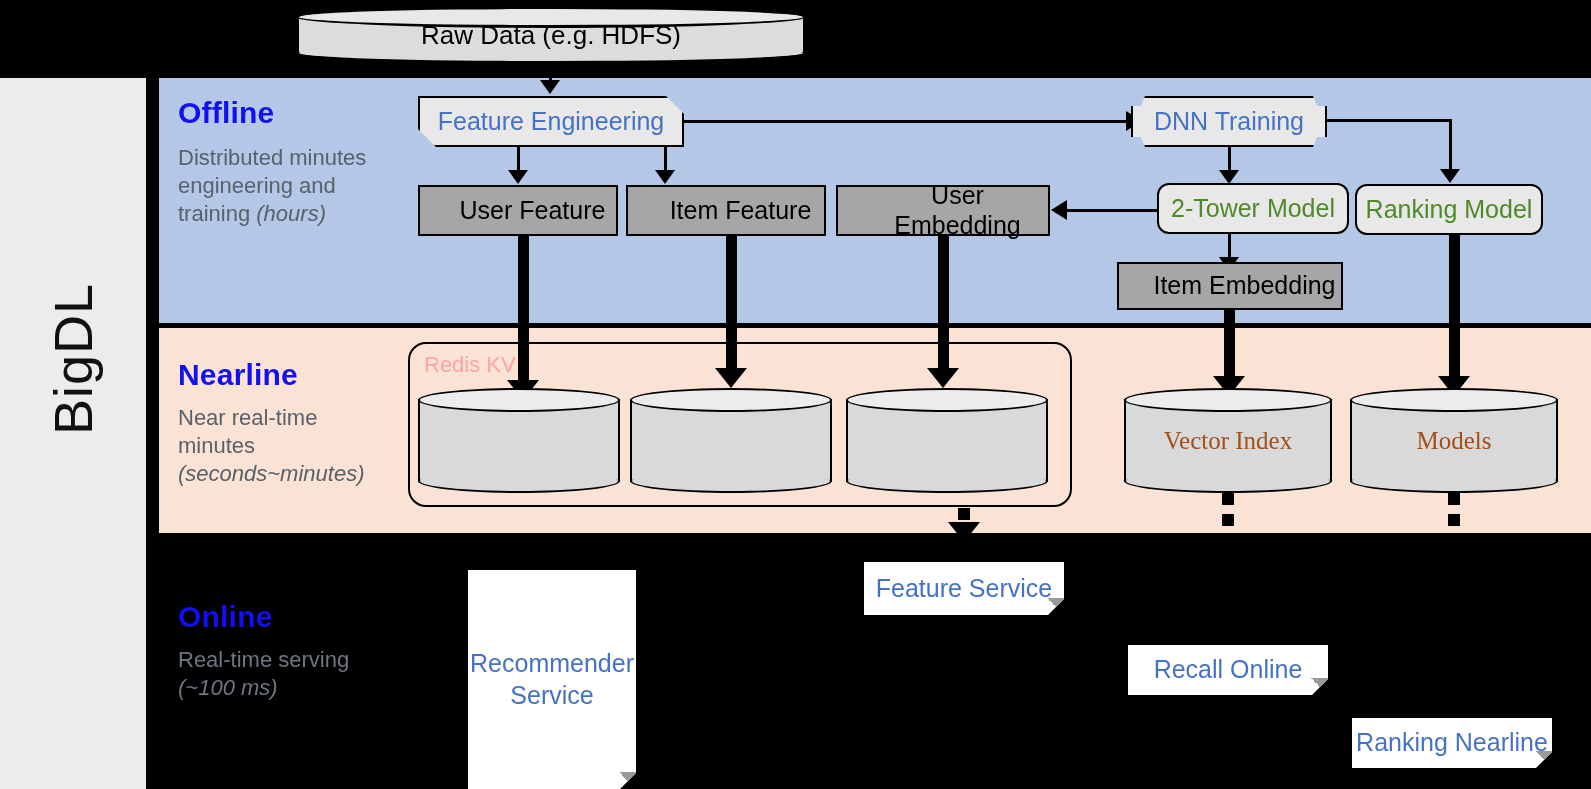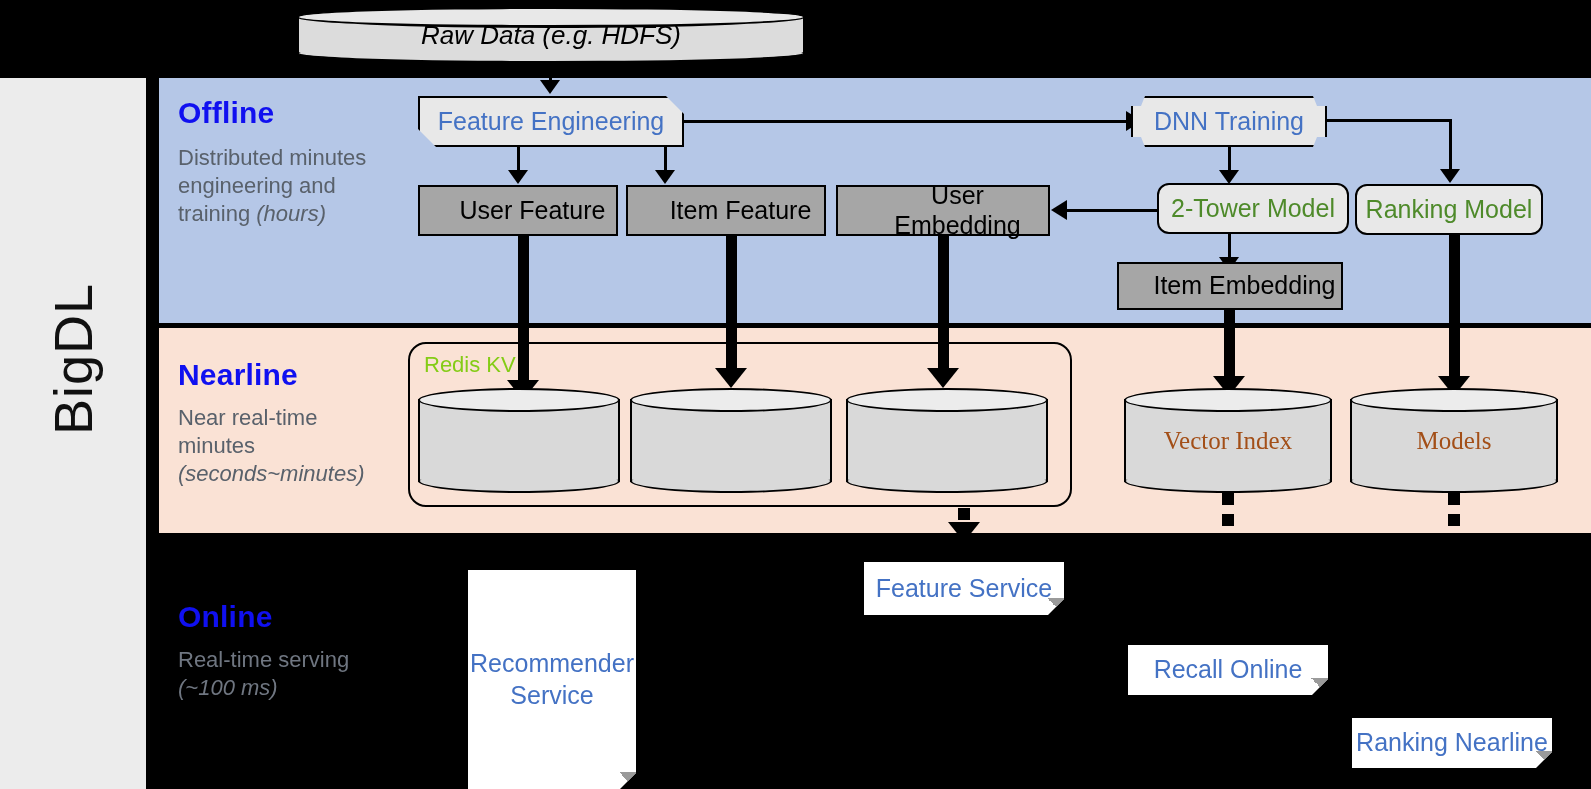--- a/index.html
+++ b/index.html
@@ -80,21 +80,21 @@
     position:absolute; left:0; right:0; bottom:0; height:24px;
     background:#d9d9d9; border:2.5px solid #000; border-radius:50%;
     clip-path: polygon(-10% 45%, 110% 45%, 110% 130%, -10% 130%);
   }
   .cyl .lbl{
     position:absolute; inset:0; display:flex; align-items:center; justify-content:center;
     font-size:25px; z-index:3;
   }
 
   
-  .cyl-raw{ position:absolute;font-style:italic; }
+  .cyl-raw{ position:absolute; }
   .cyl-raw .body{
     position:absolute; left:0; right:0; top:10px; bottom:10px;
     background:#dcdcdc; border-left:3px solid #000; border-right:3px solid #000;
   }
   .cyl-raw .top{
     position:absolute; left:0; right:0; top:0; height:22px;
     background:#e8e8e8; border:3px solid #000; border-radius:50%;
   }
   .cyl-raw .bot{
     position:absolute; left:0; right:0; bottom:0; height:22px;
@@ -104,21 +104,21 @@
   .cyl-raw .lbl{
     position:absolute; inset:0; display:flex; align-items:center; justify-content:center;
     font-size:26px; color:#000; z-index:3;
   }
 
   
   .redis-box{
     position:absolute; border:2.5px solid #000; border-radius:18px; background:transparent;
   }
   .redis-lbl{
-    position:absolute; font-size:22px; color:#84cc16;
+    position:absolute; font-size:22px; color:#fca5a5;
   }
 
   
   .doc{
     position:absolute; background:#fff; font-size:25px;
     display:flex; align-items:center; justify-content:center; text-align:center;
     line-height:1.25;
     clip-path: polygon(0 0, 100% 0, 100% calc(100% - 16px), calc(100% - 16px) 100%, 0 100%);
   }
   .doc .fold{

